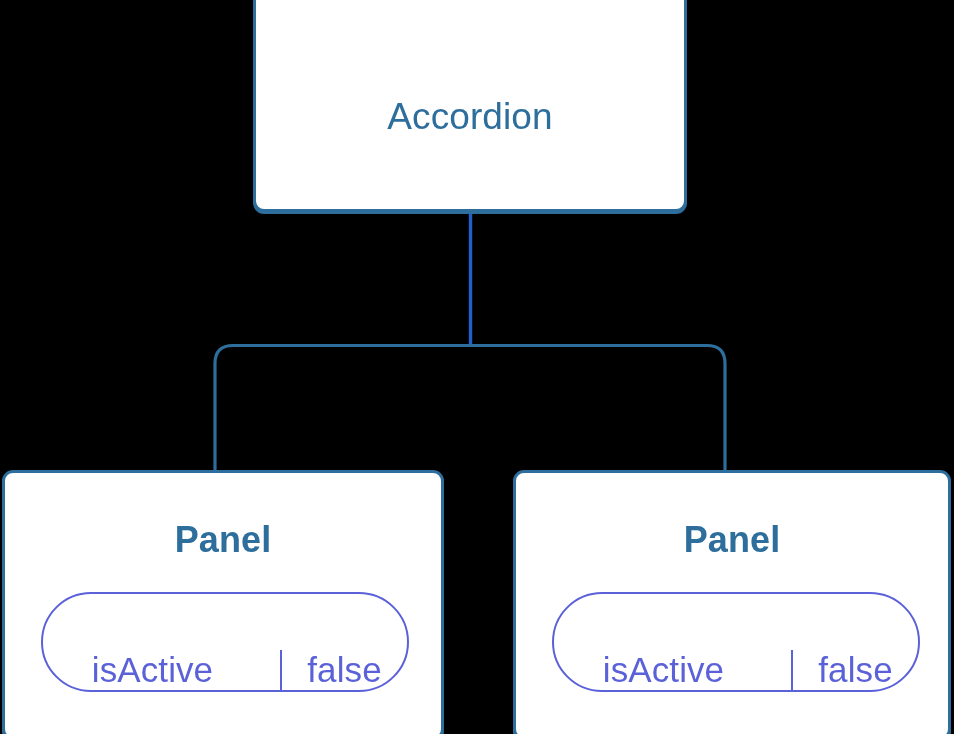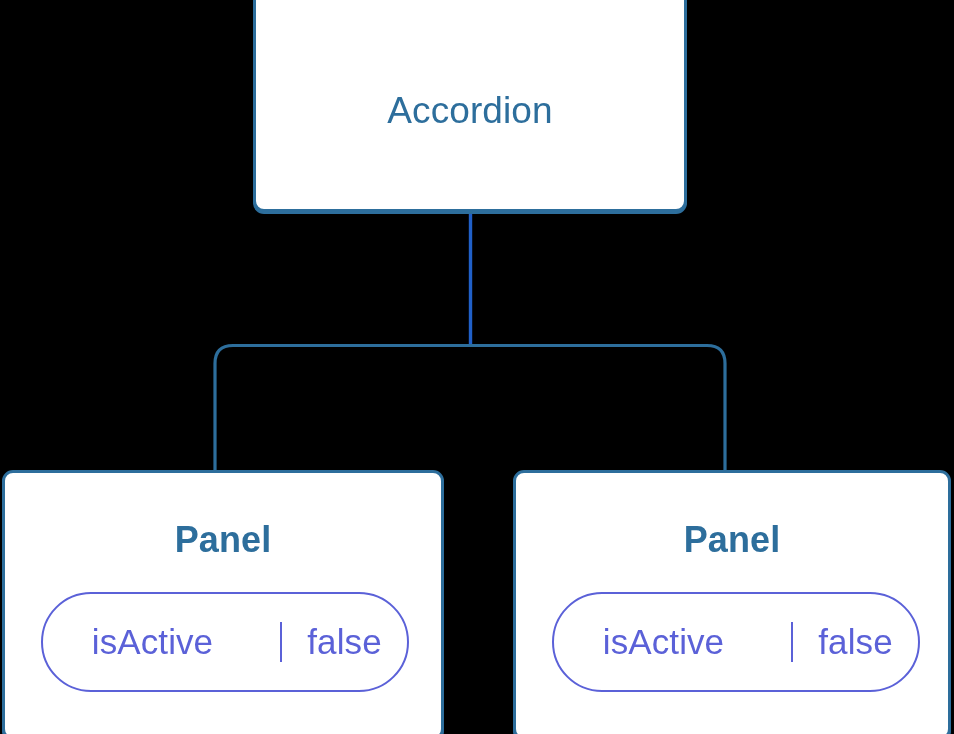--- a/index.html
+++ b/index.html
@@ -43,21 +43,21 @@
     left: 253px;
     top: -34px;
     width: 434px;
     height: 246px;
     border-radius: 11px;
   }
   #node-accordion .node-title {
     position: absolute;
     left: 0;
     right: 0;
-    top: 120px;
+    top: 126px;
     text-align: center;
     font-size: 37px;
     line-height: 44px;
     color: #2d6e9c;
     letter-spacing: 0.1px;
   }
 
   
   .panel-box {
     top: 470px;
@@ -84,21 +84,21 @@
     font-weight: bold;
   }
 
   
   .prop-pill {
     position: absolute;
     top: 119px;
     height: 100px;
     box-sizing: border-box;
     display: flex;
-    align-items: center;
+    align-items: flex-end;
     background: #ffffff;
     border: 2px solid #5b61d8;
     border-radius: 52px;
     overflow: hidden;
   }
   #node-panel-0 .prop-pill {
     left: 36px;
     width: 368px;
   }
   #node-panel-1 .prop-pill {

